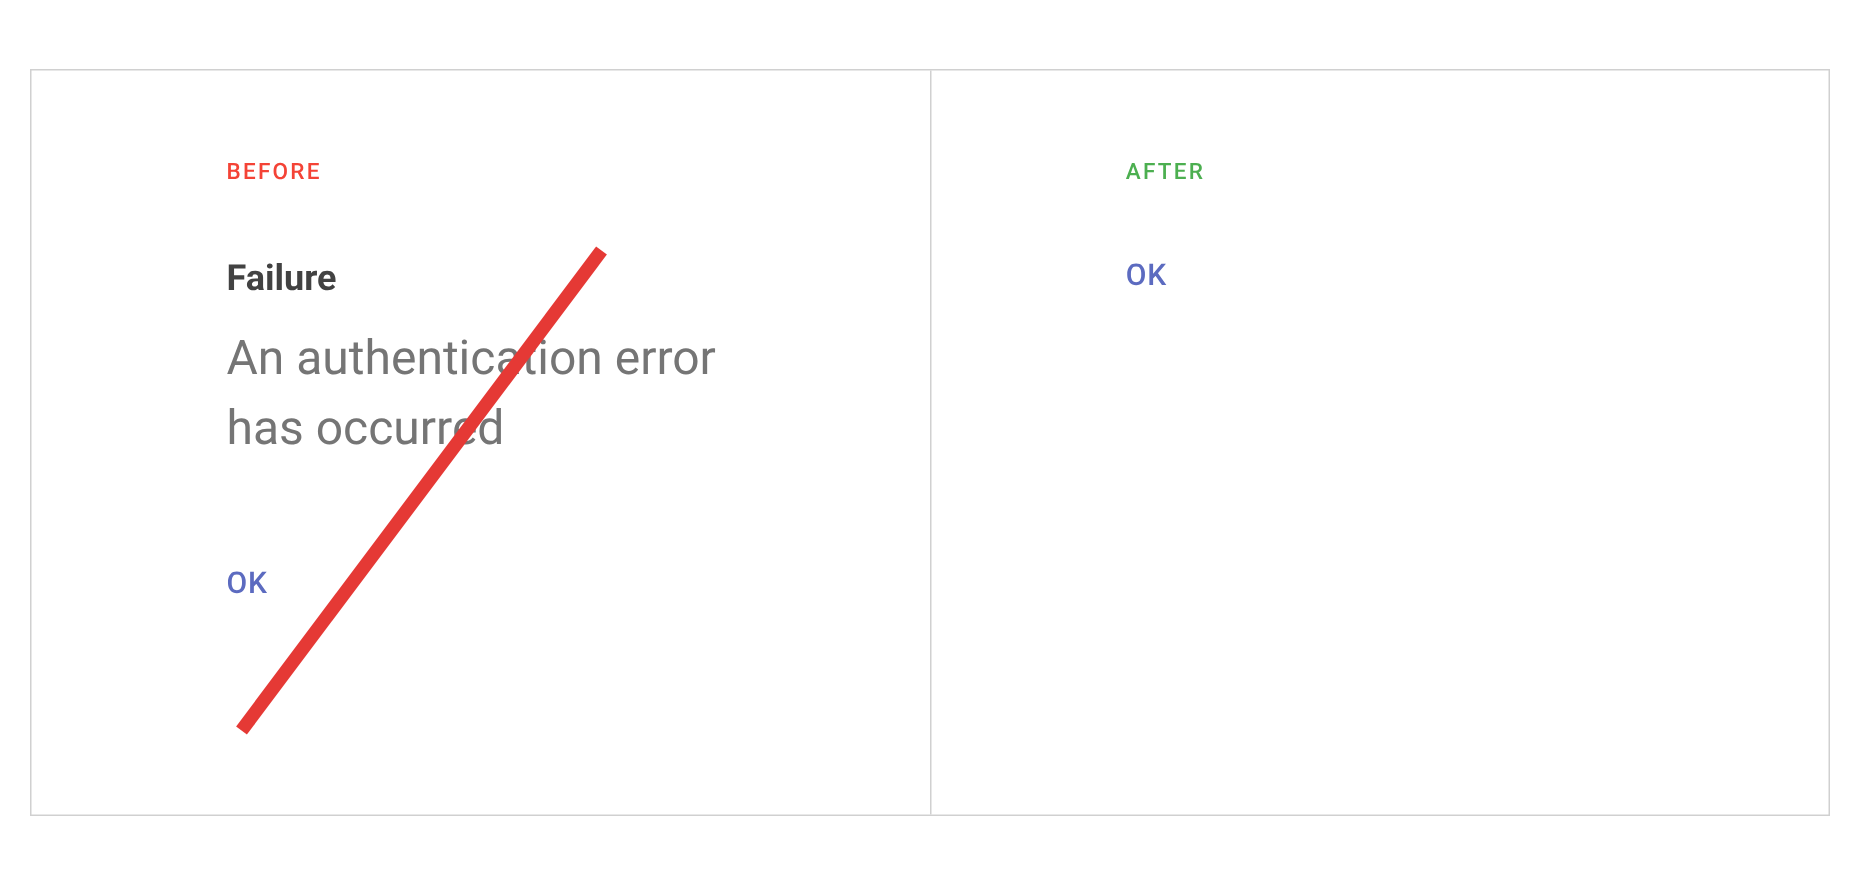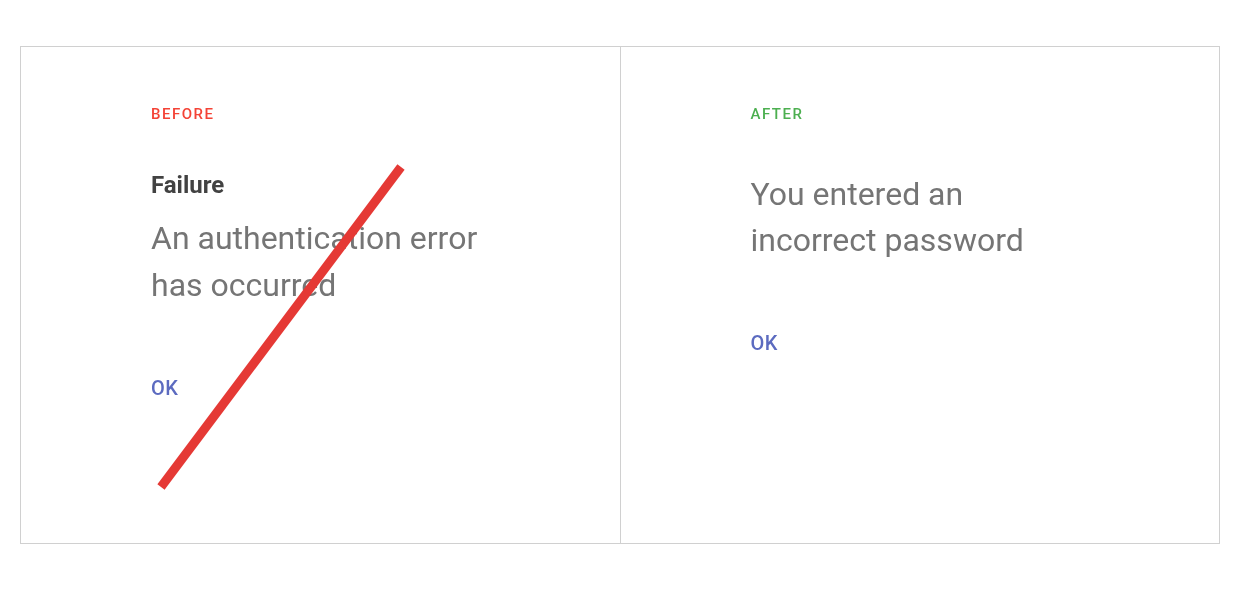--- a/index.html
+++ b/index.html
@@ -87,17 +87,16 @@
     <div class="heading">Failure</div>
     <div class="body-text">An authentication error has occurred</div>
     <div class="ok-button">OK</div>
     <svg class="strike-icon" viewBox="0 0 260 340" preserveAspectRatio="none">
       <line x1="10" y1="330" x2="250" y2="10" stroke="#e53935" stroke-width="9" stroke-linecap="butt"></line>
     </svg>
   </div>
 
   <div class="panel panel-right">
     <div class="label label-after">AFTER</div>
-    <div class="body-text">You entered an incorrect password</div>
     <div class="ok-button">OK</div>
   </div>
 
 </div>
 
 </body></html>

